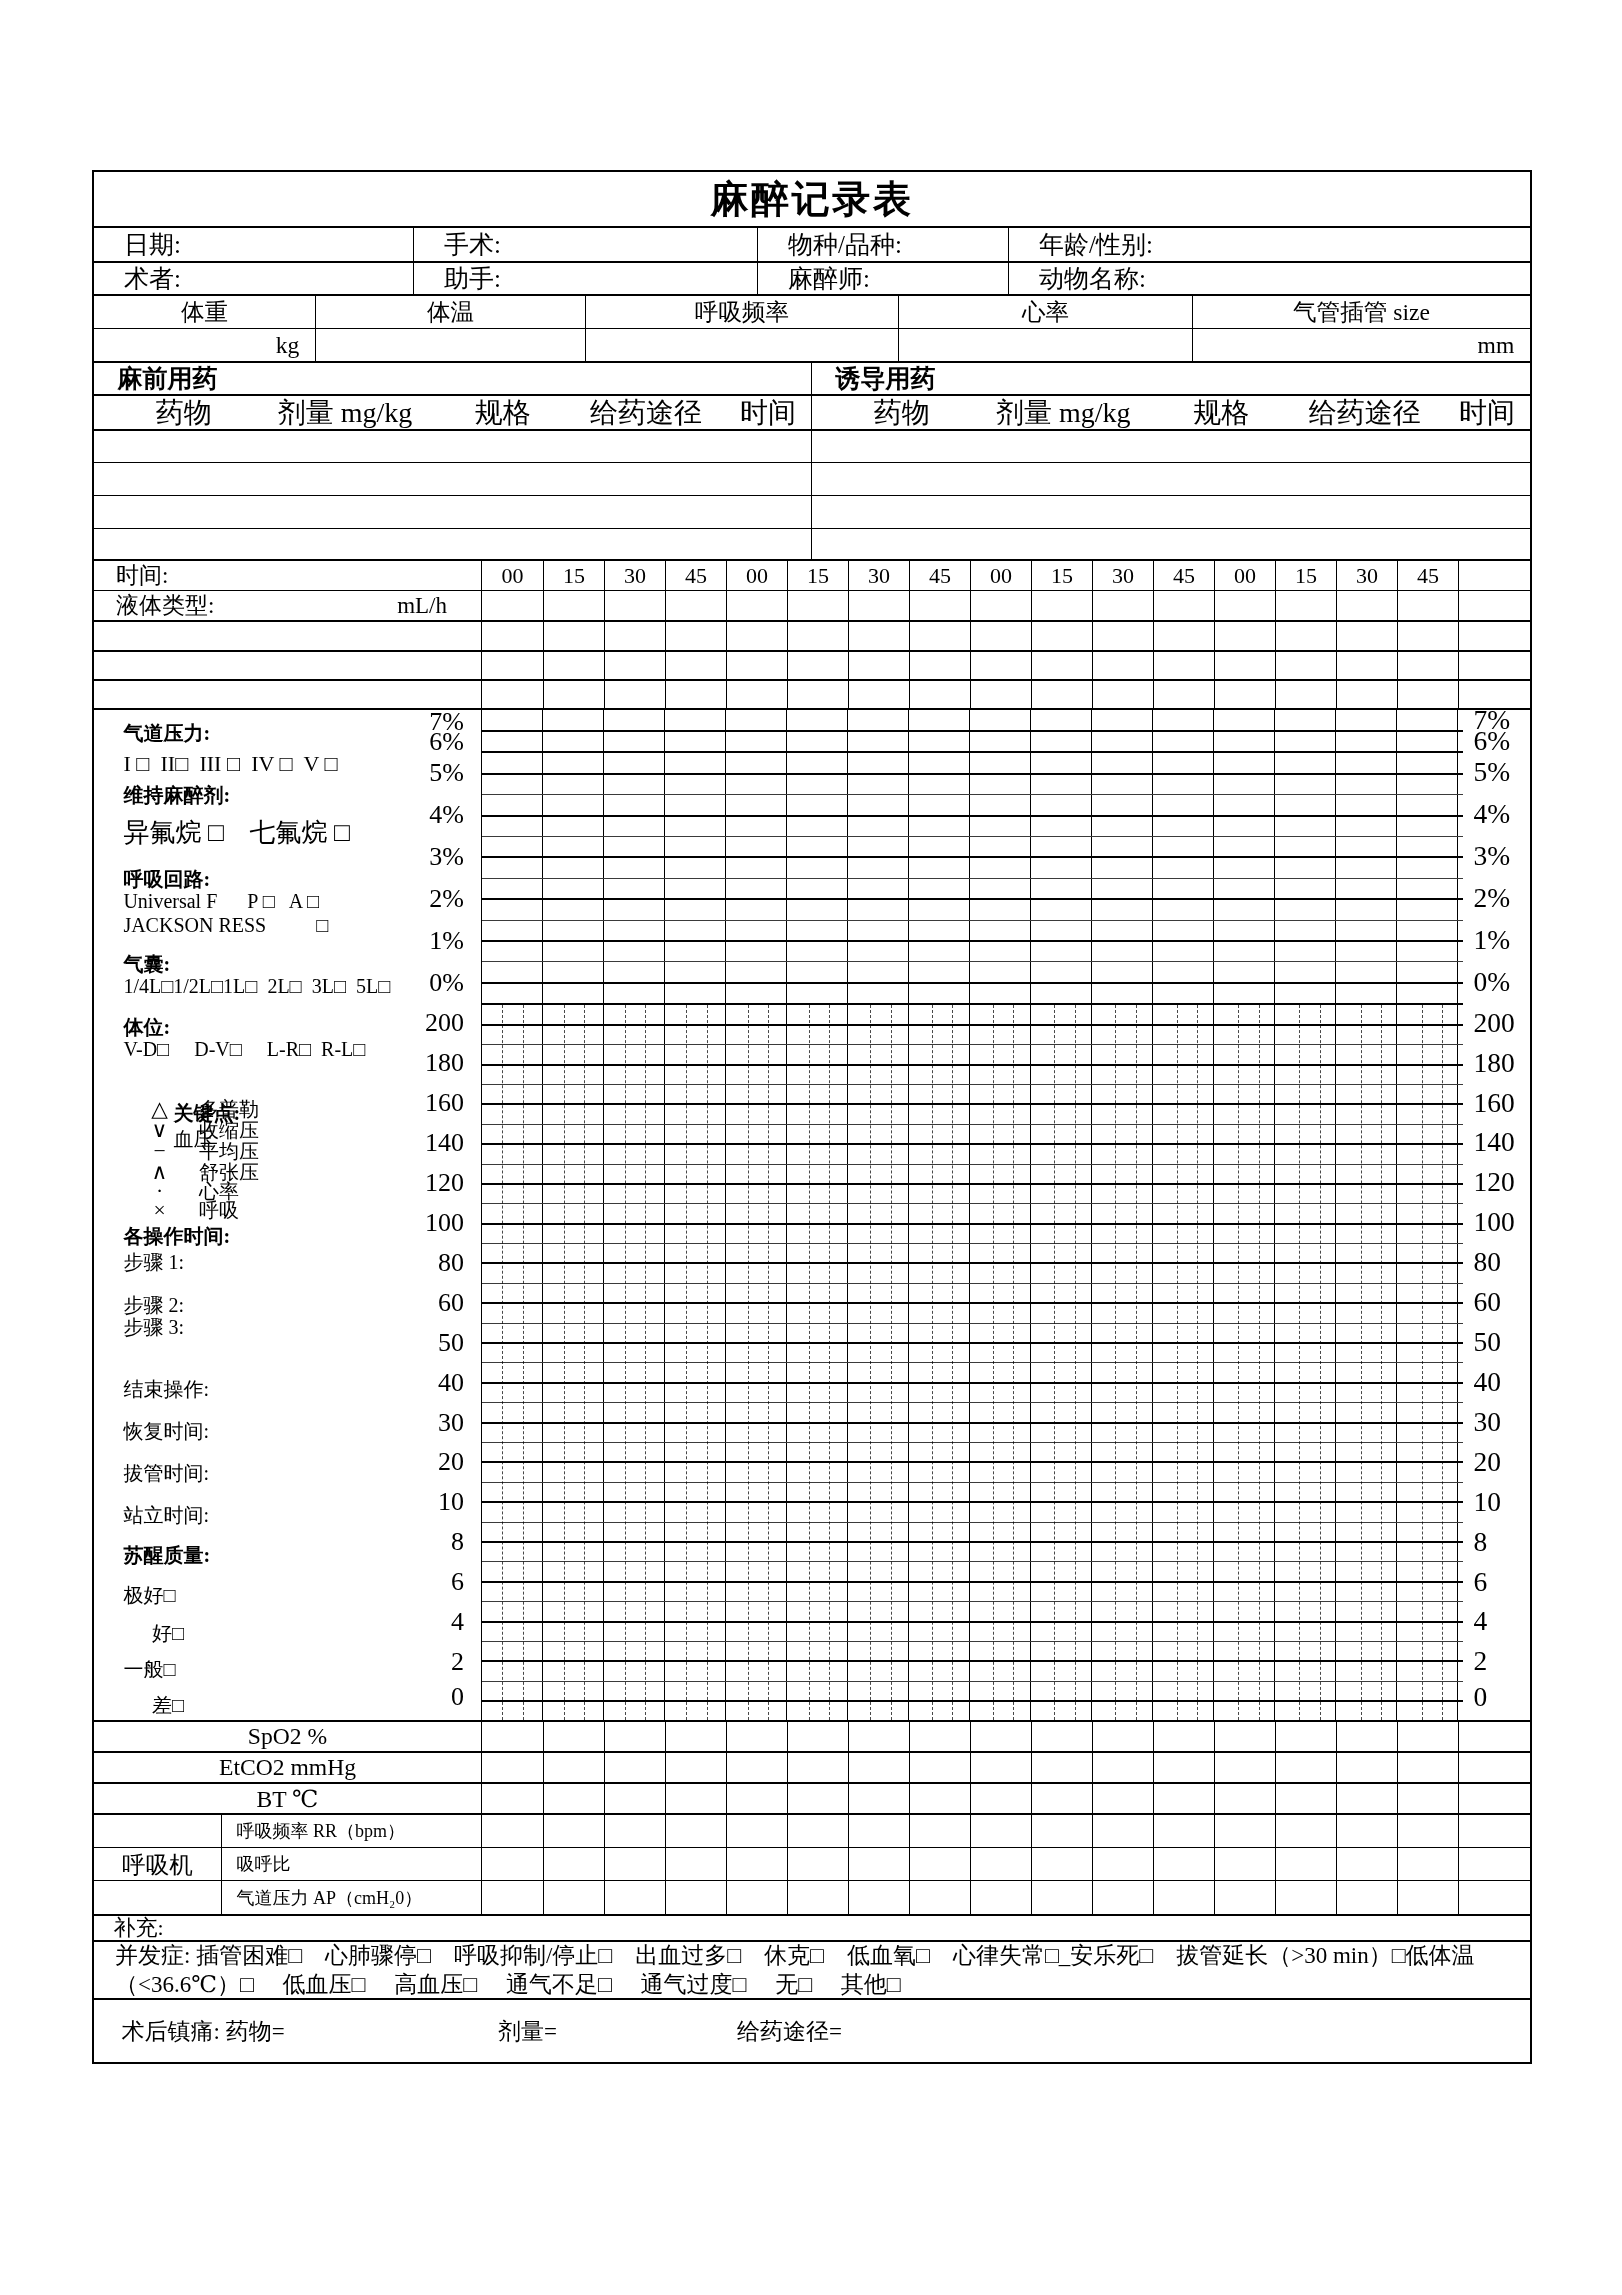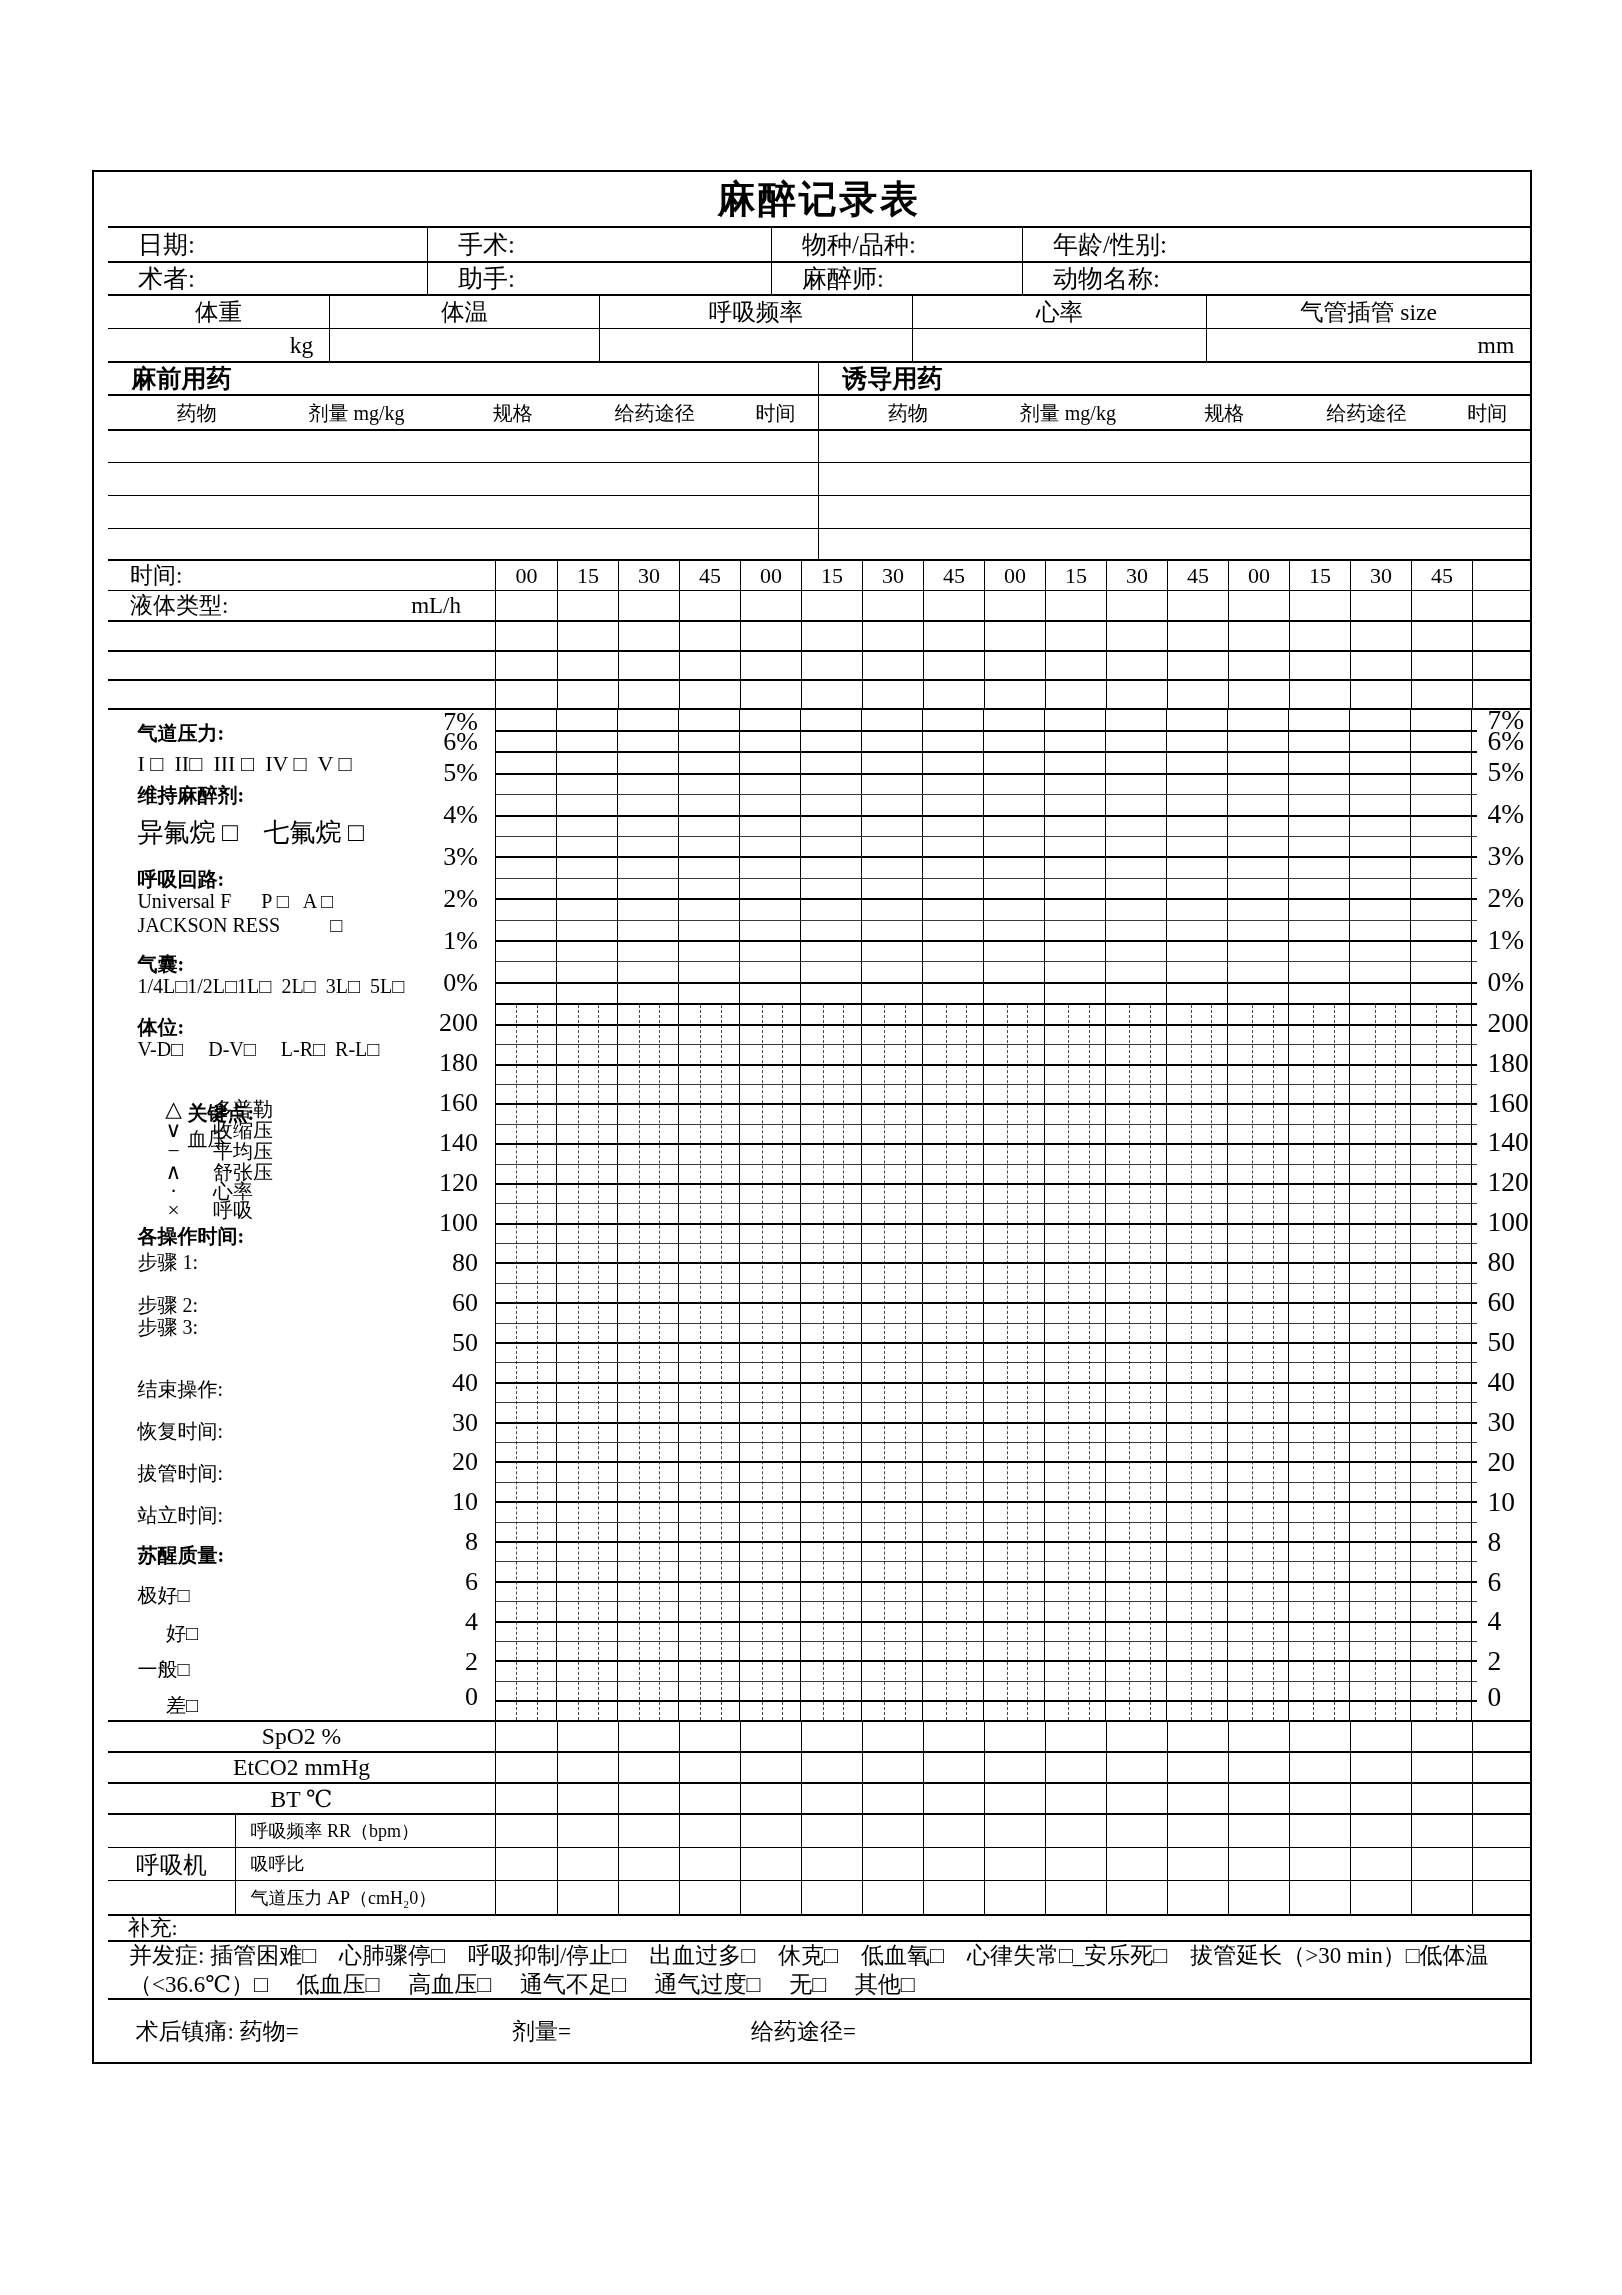--- a/index.html
+++ b/index.html
@@ -1,19 +1,19 @@
 <!DOCTYPE html>
 <html style="font-size:10.5px"><head>
 <meta charset="utf-8">
 <style>
   html,body{margin:0;padding:0;background:#e8e8e8;}
   .sheet{position:relative;width:1623px;height:2295px;background:#ffffff;margin:0 auto;
          font-family:"Liberation Serif","DejaVu Serif",serif;color:#000;}
   .form{position:absolute;left:92px;top:170px;width:1440px;height:1894px;
-        border:2.9px solid #000;box-sizing:border-box;display:flex;flex-direction:column;padding-left:14px;}
+        border:2.9px solid #000;box-sizing:border-box;display:flex;flex-direction:column;}
   .row{position:relative;display:flex;box-sizing:border-box;flex:0 0 auto;}
   .bb2{border-bottom:1.3px solid #000;}
   .bb3{border-bottom:2px solid #000;}
   .bb4{border-bottom:2.9px solid #000;}
   
   .title-row{height:56px;align-items:center;justify-content:center;}
   .title-row h1{margin:0;font-size:38px;font-weight:bold;letter-spacing:2.6px;}
   
   .info-row{align-items:center;font-size:25px;}
   .info-cell{height:100%;display:flex;align-items:center;padding-left:30px;box-sizing:border-box;}
@@ -23,21 +23,21 @@
   .vitals-row{font-size:23.6px;}
   .v-cell{height:100%;display:flex;align-items:center;justify-content:center;box-sizing:border-box;}
   .v-cell + .v-cell{border-left:1.6px solid #000;}
   .vc-1{width:221px;} .vc-2{width:270px;} .vc-3{width:313px;} .vc-4{width:294px;} .vc-5{flex:1;font-family:Liberation Serif, serif;}
   .v-right{justify-content:flex-end;padding-right:15.7px;}
   
   .med-half{width:720px;height:100%;position:relative;box-sizing:border-box;}
   .med-half.first{border-right:1.6px solid #000;}
   .med-band{height:33px;align-items:center;}
   .med-band .med-half{display:flex;align-items:center;padding-left:23.6px;font-size:25px;font-weight:bold;}
-  .med-hdr{height:35px;font-size:20px;}
+  .med-hdr{height:35px;font-size:28px;}
   .med-hdr .hcol{position:absolute;top:50%;transform:translate(-50%,-50%);white-space:nowrap;}
   .h1{left:12.5%;} .h2{left:35%;} .h3{left:57%;} .h4{left:77%;} .h5{left:94%;}
   .med-data{height:32px;}
   
   .label-cell{width:388px;height:100%;display:flex;align-items:center;box-sizing:border-box;
               border-right:1.6px solid #000;font-size:23px;padding-left:22px;position:relative;}
   .slot-cell{flex:0 0 61px;height:100%;box-sizing:border-box;display:flex;align-items:center;justify-content:center;font-size:22px;}
   .slot-cell + .slot-cell{border-left:1.3px solid #000;}
   .tail-cell{flex:1;height:100%;box-sizing:border-box;border-left:1.3px solid #000;}
   .row-time{height:30px;} .row-fluid{height:31px;}

